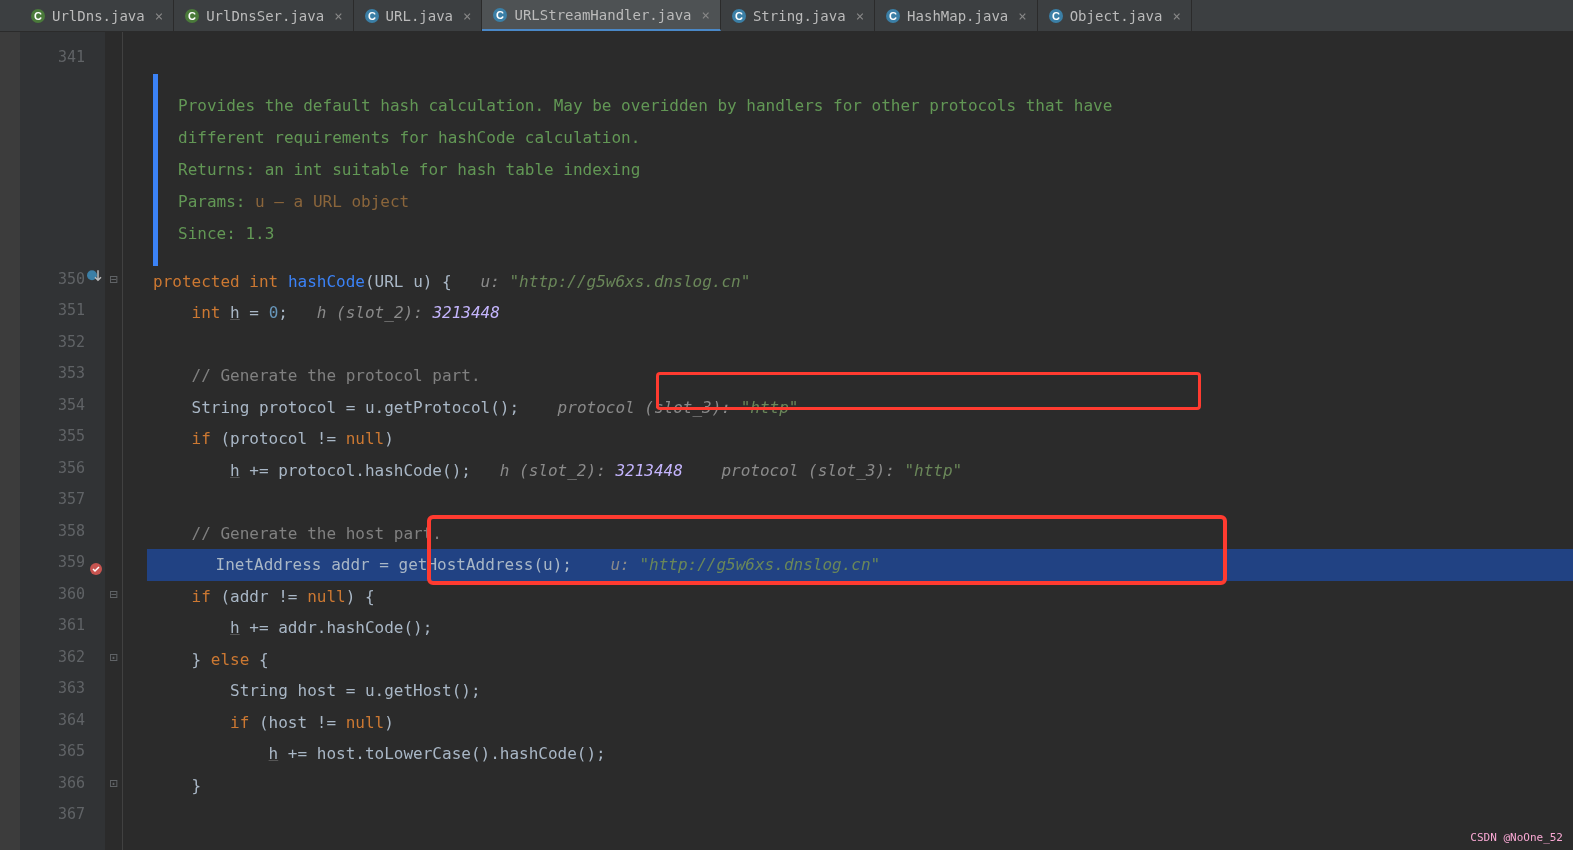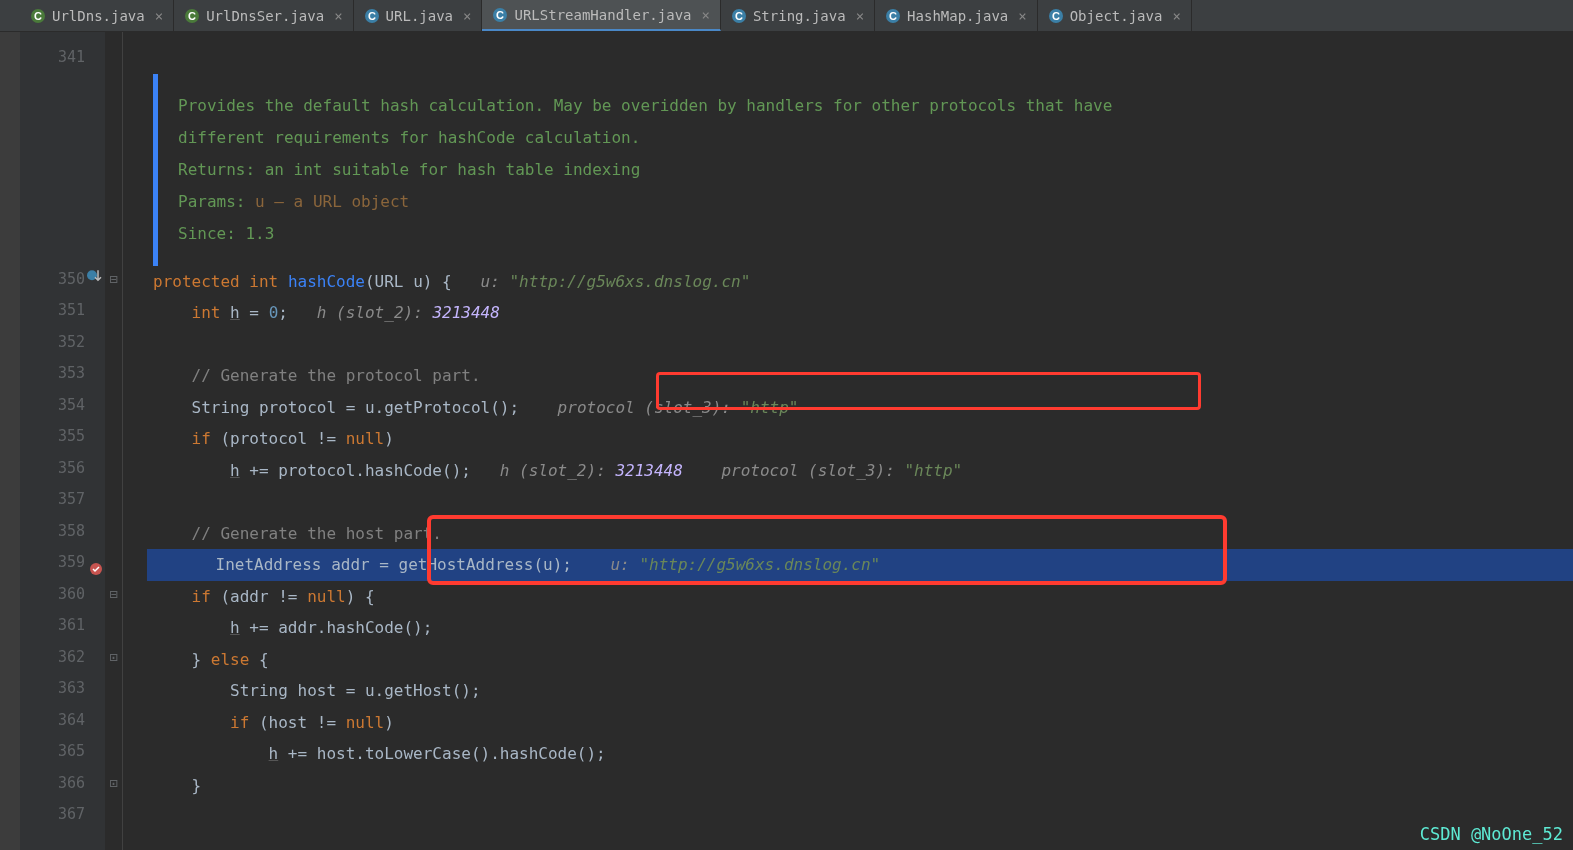--- a/index.html
+++ b/index.html
@@ -140,22 +140,22 @@
   left: 304px;
   top: 483px;
   width: 800px;
   height: 70px;
   pointer-events: none;
 }
 .watermark {
   position: absolute;
   right: 10px;
   bottom: 6px;
-  color: #5eead4;
-  font-size: 17px;
+  color: #f9a8d4;
+  font-size: 11px;
 }
 </style>
 </head>
 <body>
 
 <div class="tabs">
   <div class="tab">
     <span class="icon">
         <svg viewBox="0 0 16 16">
           <circle cx="8" cy="8" r="7" fill="#4a7a3a"></circle>

